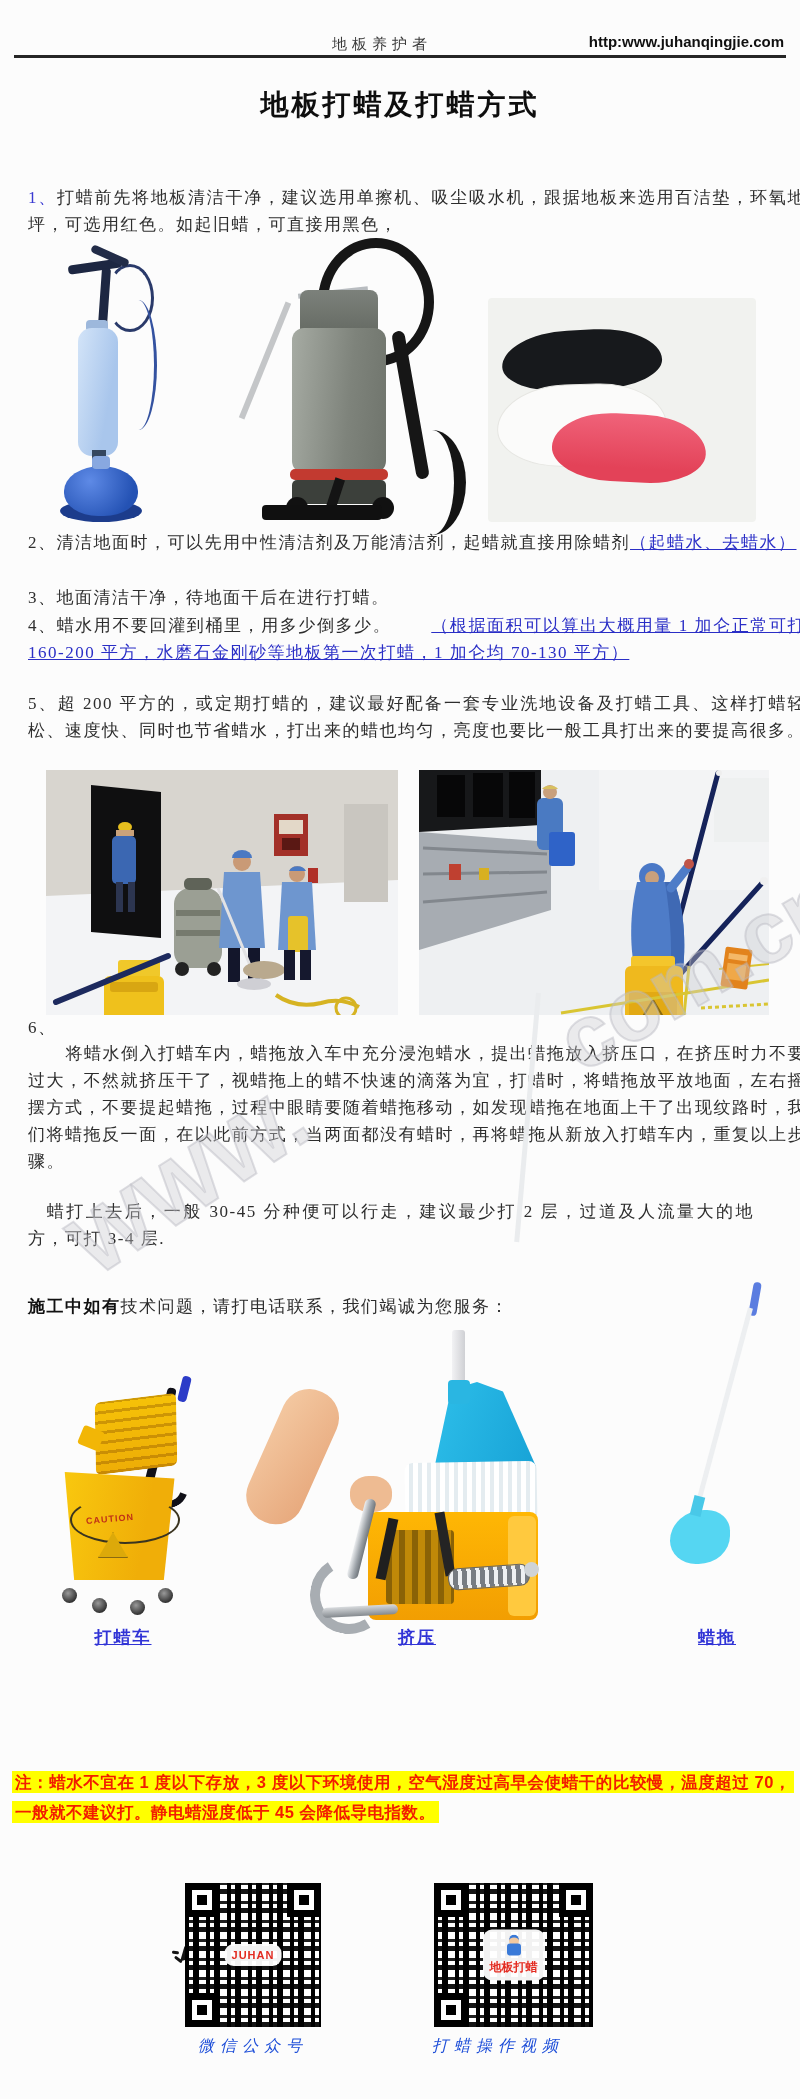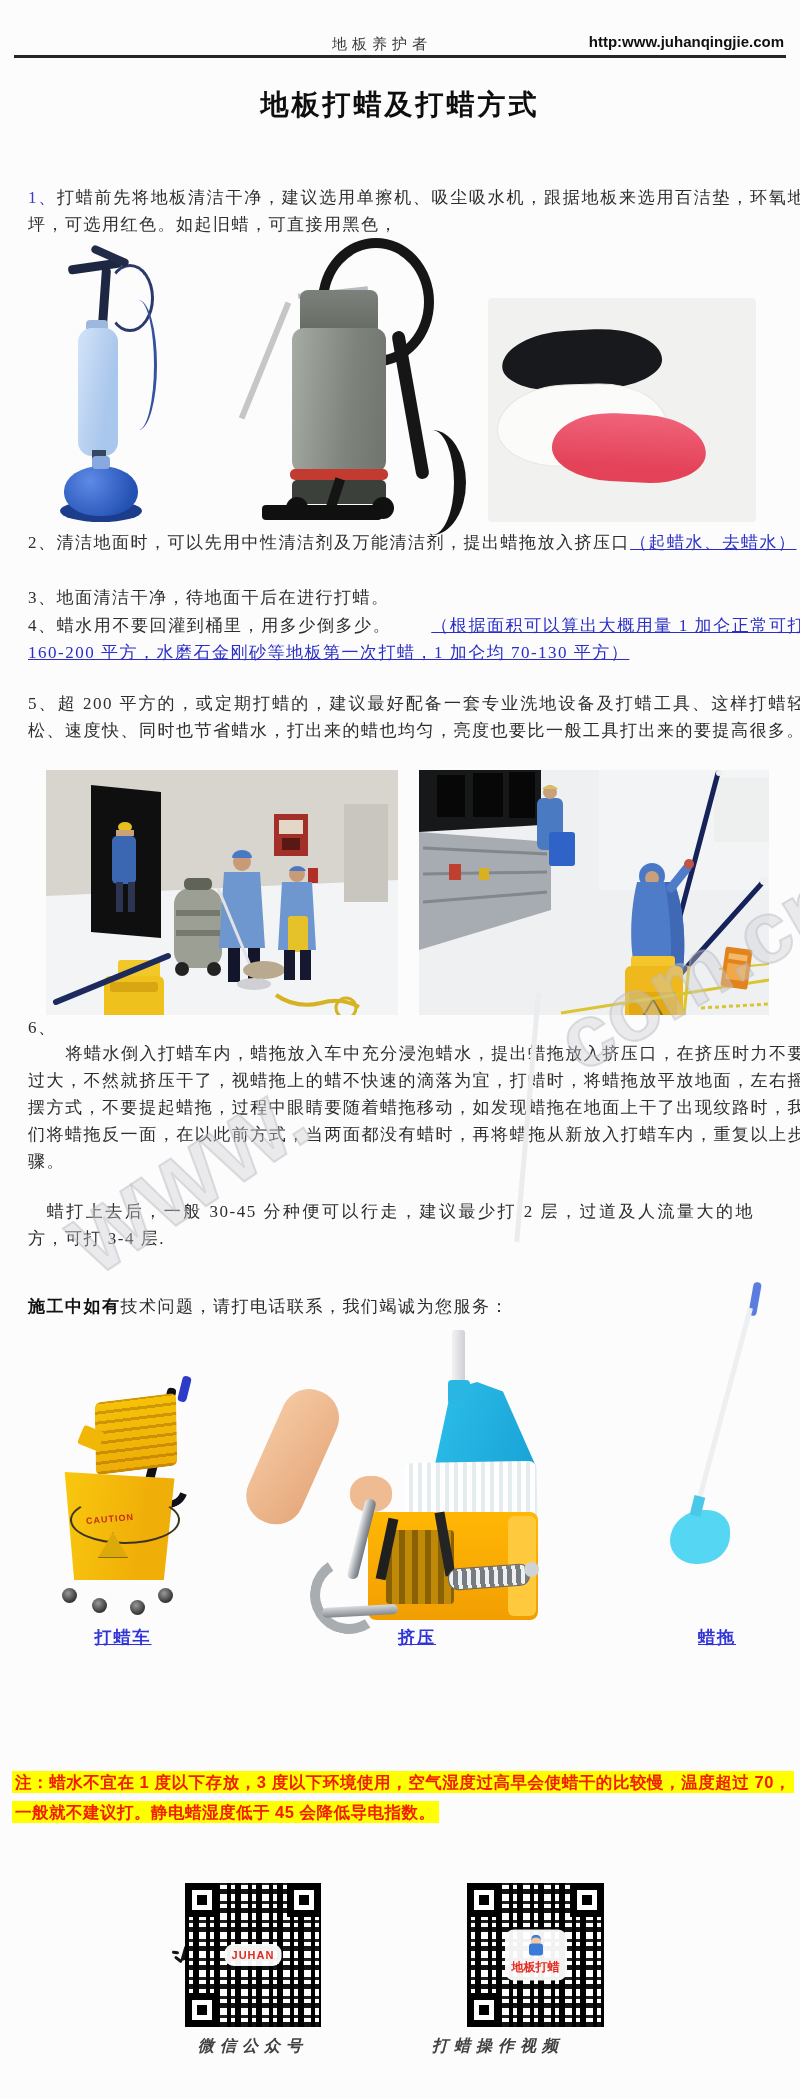--- a/index.html
+++ b/index.html
@@ -51,21 +51,21 @@
   .fp.tl{left:0;top:0}.fp.tr{right:0;top:0}.fp.bl{left:0;bottom:0}
   .qr-center{position:absolute;left:50%;top:50%;transform:translate(-50%,-50%);
              background:rgba(255,255,255,.95);padding:5px 7px;border-radius:9px;text-align:right;
              font-family:"Liberation Sans",sans-serif;font-weight:bold;color:#e22b20;white-space:nowrap;}
   .qr-center.l{font-size:11px;letter-spacing:1px;}
   .qr-center.r{font-size:12px;letter-spacing:0;text-shadow:0 0 2px #ffe8ea,0 0 1px #fff;}
   .mascot{width:16px;height:22px;margin:0 auto 2px auto;position:relative;}
   .mascot .head{position:absolute;left:3px;top:0;width:10px;height:9px;border-radius:50%;background:#f2c9a0;border-top:3px solid #3a7ad8;}
   .mascot .body{position:absolute;left:1px;top:9px;width:14px;height:12px;border-radius:3px;background:#3a7ad8;}
   .qr-cap{position:absolute;top:2036px;font-family:"DejaVu Serif",serif;font-style:italic;
-          font-weight:bold;font-size:16px;letter-spacing:6px;color:#404040;text-align:center;}
+          font-weight:normal;font-size:16px;letter-spacing:6px;color:#1d4ed8;text-align:center;}
   
   .cursor{position:absolute;left:176px;top:1944px;width:26px;height:26px;}
   .cursor .tri{position:absolute;left:6px;top:4px;width:0;height:0;border-top:6px solid transparent;
                border-bottom:10px solid transparent;border-left:15px solid #141414;transform:rotate(16deg);}
   .cursor .t1,.cursor .t2{position:absolute;background:#141414;height:2.5px;border-radius:2px;}
   .cursor .t1{left:-2px;top:14px;width:9px;transform:rotate(38deg);}
   .cursor .t2{left:-4px;top:7px;width:7px;transform:rotate(8deg);}
   
   .layer{position:absolute;inset:0;pointer-events:none;}
   .layer div{position:absolute;}
@@ -210,21 +210,21 @@
     <div class="vac-stem"></div>
     <div class="vac-noz"></div>
 
     <div class="pads-bg"></div>
     <div class="pad-black"></div>
     <div class="pad-white"></div>
     <div class="pad-red"></div>
   </div>
 
   <div class="para" style="top:529px">
-    <span>2、</span><span>清洁地面时，可以先用中性清洁剂及万能清洁剂，提出蜡拖放入挤压口</span><span class="link">（起蜡水、去蜡水）</span><br>
+    <span>2、</span><span>清洁地面时，可以先用中性清洁剂及万能清洁剂，起蜡就直接用除蜡剂</span><span class="link">（起蜡水、去蜡水）</span><br>
   </div>
   <div class="para" style="top:584px">
     <span>3、</span><span>地面清洁干净，待地面干后在进行打蜡。</span>
   </div>
   <div class="para" style="top:612px">
     <span>4、</span><span>蜡水用不要回灌到桶里，用多少倒多少。</span><span class="link gap-left">（根据面积可以算出大概用量 1 加仑正常可打 160-200 平方，水磨石金刚砂等地板第一次打蜡，1 加仑均 70-130 平方）</span>
   </div>
   <div class="para" style="top:690px">
     <span>5、</span><span>超 200 平方的，或定期打蜡的，建议最好配备一套专业洗地设备及打蜡工具、这样打蜡轻松、速度快、同时也节省蜡水，打出来的蜡也均匀，亮度也要比一般工具打出来的要提高很多。</span>
   </div>
@@ -383,21 +383,21 @@
     <div class="t2"></div>
     <div class="tri"></div>
   </div>
 
   <div class="qr" style="left:185px">
     <div class="fp tl"></div>
     <div class="fp tr"></div>
     <div class="fp bl"></div>
     <div class="qr-center l">JUHAN</div>
   </div>
-  <div class="qr" style="left:467px;width:137px">
+  <div class="qr" style="left:434px;width:159px">
     <div class="fp tl"></div>
     <div class="fp tr"></div>
     <div class="fp bl"></div>
     <div class="qr-center r">
       <div class="mascot">
         <div class="head"></div>
         <div class="body"></div>
       </div>
       <div>地板打蜡</div>
     </div>

